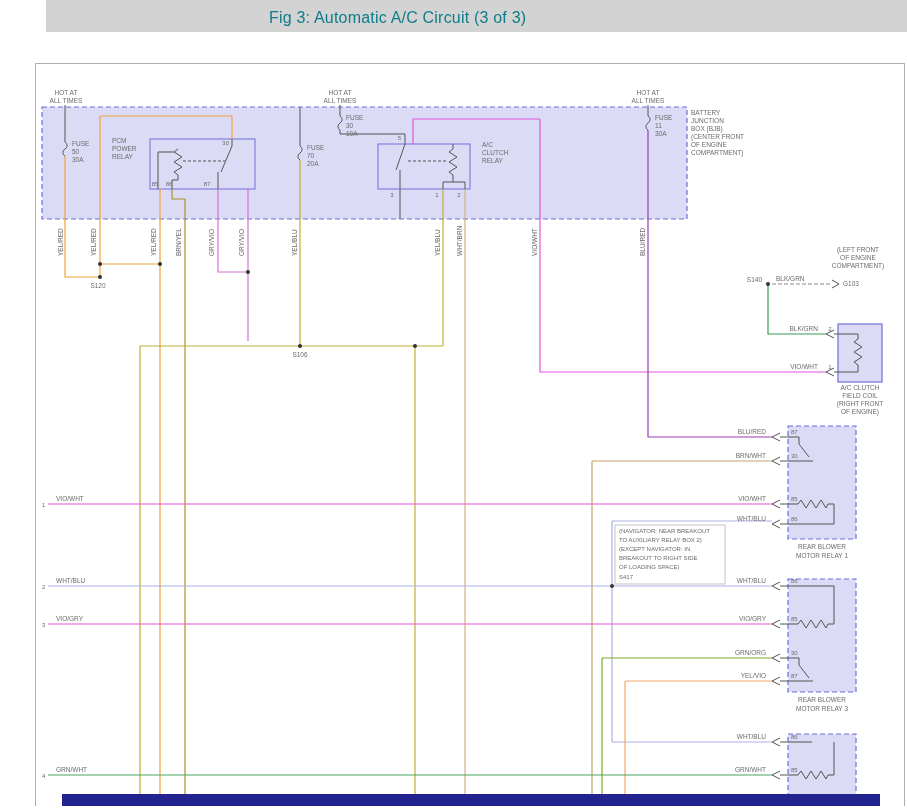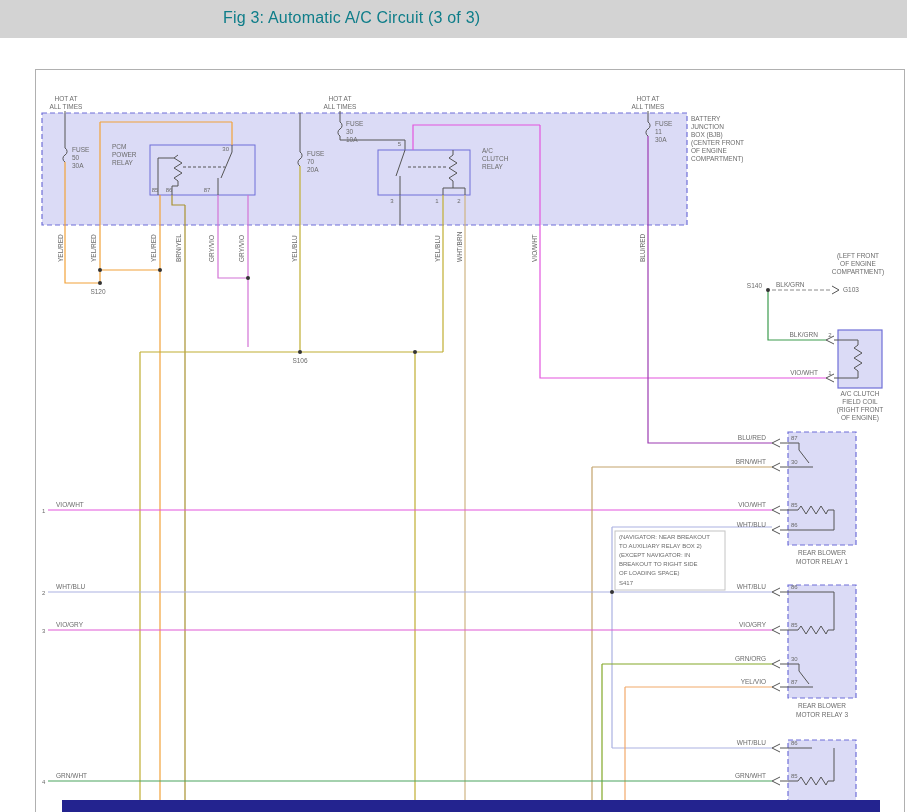--- a/index.html
+++ b/index.html
@@ -1,17 +1,17 @@
 <!DOCTYPE html>
 <html style="--header_bg: #d3d3d3; --title: #0e7d89; --diagram_border: #b0b0b0; --box_fill: #dbdbf6; --box_stroke: #6f6fd8; --label: #6b6b6b; --line: #555555; --dot: #333333; --note_border: #c4c4c4; --bottom_bar: #23238f; --yel_red: #f2a23a; --brn_yel: #a8922f; --gry_vio: #d273d6; --yel_blu: #c0ae33; --wht_brn: #cfb483; --vio_wht: #e355de; --blu_red: #9c3bb1; --blk_grn: #3d9c4f; --brn_wht: #c4a36c; --wht_blu: #abb1e2; --vio_gry: #df5ad3; --grn_org: #83a829; --yel_vio: #f2a96b; --grn_wht: #4ba35f;"><head>
 <meta charset="utf-8">
 <style>
   html,body{margin:0;padding:0;background:#fff;width:907px;height:812px;overflow:hidden;
     font-family:"Liberation Sans",sans-serif;}
-  header{height:38px;background:var(--header_bg);position:relative;}
+  header{height:32px;background:var(--header_bg);position:relative;margin-left:46px;}
   .title{position:absolute;left:223px;top:9px;font-size:16px;color:var(--title);letter-spacing:.2px;}
   svg text{font-family:"Liberation Sans",sans-serif;fill:var(--label);font-size:6.5px;}
   .t6{font-size:6px;}
   .mid{text-anchor:middle;}.end{text-anchor:end;}
   .frame{fill:#fff;stroke:var(--diagram_border);stroke-width:1;}
   .pbox{fill:var(--box_fill);stroke:var(--box_stroke);stroke-width:1.2;}
   .dashed{stroke-dasharray:5 3;}
   .inner{fill:none;stroke:var(--box_stroke);stroke-width:1;}
   .ln{fill:none;stroke:var(--line);stroke-width:1;}
   .dsh{stroke-dasharray:3 2;}

